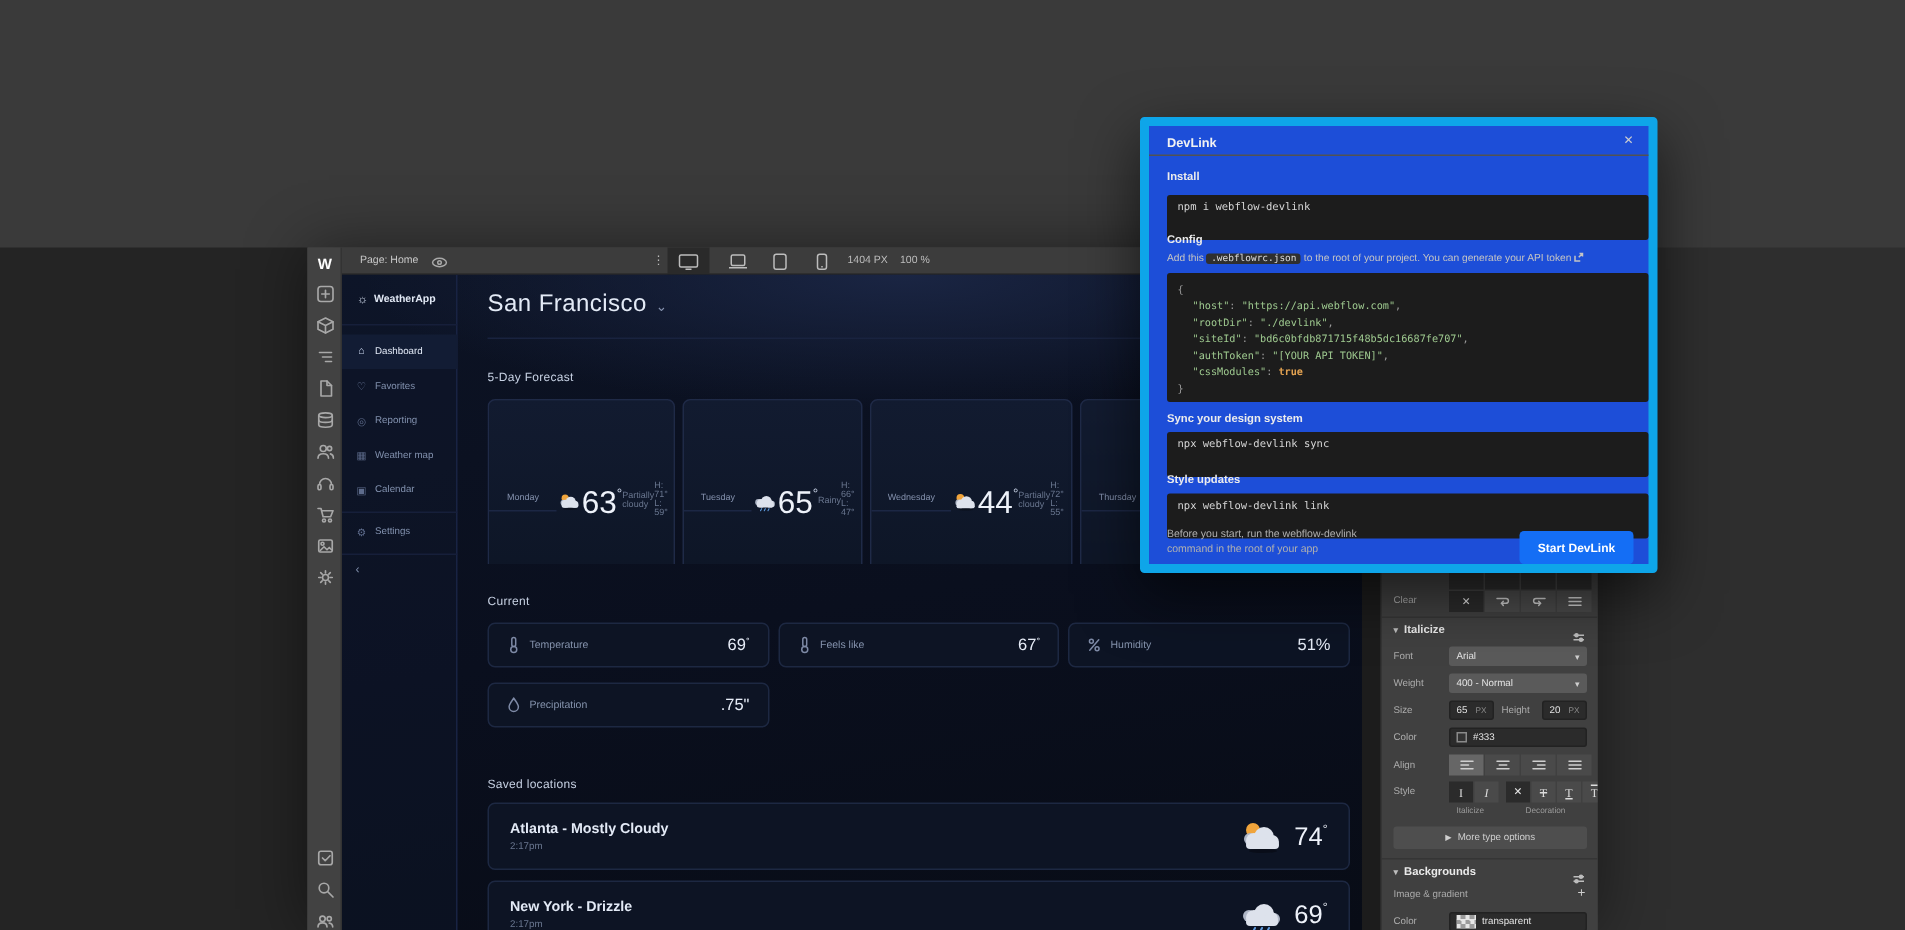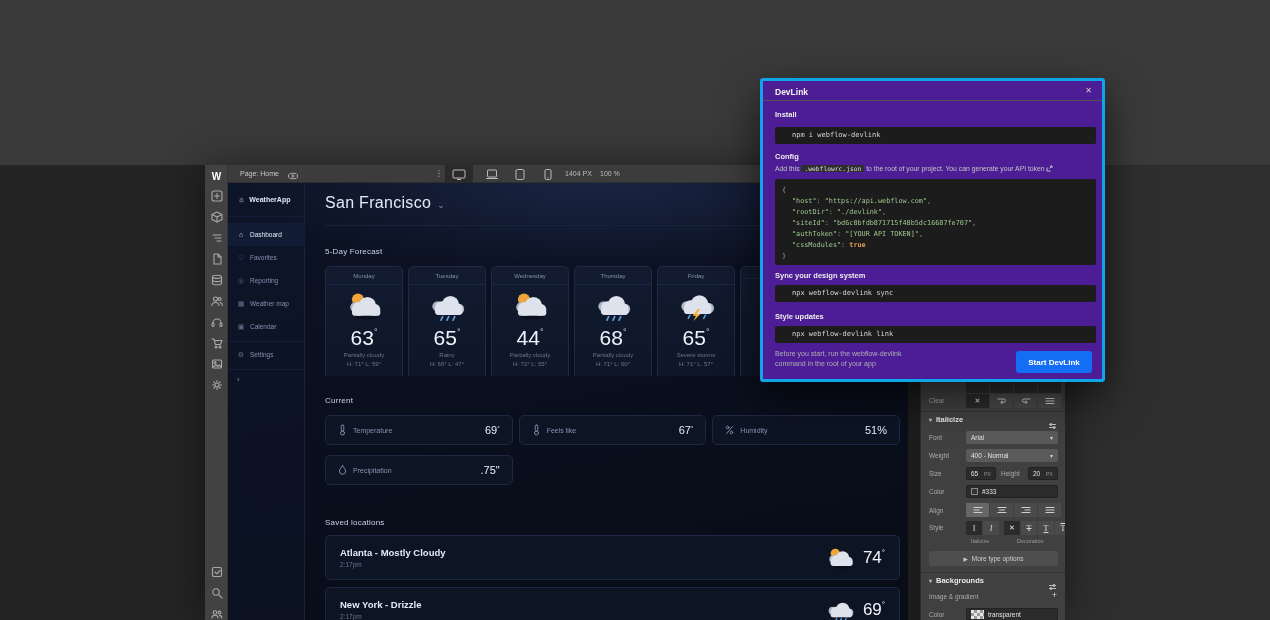--- a/index.html
+++ b/index.html
@@ -53,21 +53,21 @@
   .wcollapse { position:absolute; left:9px; font-size:8px; color:#8291ae; }
 
   
   .wtitle { position:absolute; left:97px; top:11px; font-size:16px; color:#e3eaf6; letter-spacing:.3px; font-weight:500; }
   .wtitle .chev { font-size:9px; color:#8794b0; margin-left:6px; }
   .wdiv { position:absolute; left:97px; top:42px; width:575px; height:1px; background:#19233f; }
   .whead { position:absolute; left:97px; font-size:8px; color:#c7d1e3; letter-spacing:.2px; }
 
   .fcrow { position:absolute; left:97px; top:83px; width:575px; height:110px; display:flex; gap:5px; overflow:hidden; }
   .fcard { flex:0 0 78px; height:131px; border:1px solid #1f2a47; border-radius:5px;
-    background:linear-gradient(180deg,#121b30 0%, #0d1525 100%); display:flex; flex-direction:column; align-items:center; }
+    background:linear-gradient(180deg,#121b30 0%, #0d1525 100%); display:flex; flex-direction:row; align-items:center; }
   .fday { width:100%; text-align:center; font-size:6px; color:#8491ad; padding:6px 0 5px; border-bottom:1px solid #1c2744; }
   .fcard svg.wicon { width:44px; height:31px; margin-top:5px; }
   .ftemp { font-size:21px; color:#eef2fa; line-height:21px; margin-top:1px; }
   .ftemp .dg { font-size:9px; vertical-align:10px; color:#c9d3e6; }
   .fcond { font-size:6px; color:#69768f; margin-top:4px; }
   .fhilo { font-size:6px; color:#69768f; margin-top:3px; }
 
   .cgrid { position:absolute; left:97px; top:232px; width:575px; display:grid;
     grid-template-columns:repeat(3,1fr); gap:10px 6px; }
   .ccard { height:30px; border:1px solid #1d2842; border-radius:5px; background:#0d1424;
@@ -110,28 +110,28 @@
   .more-bar { position:absolute; left:8px; width:129px; height:15px; background:#4e4e4e; border-radius:2px;
     display:flex; align-items:center; justify-content:center; gap:4px; font-size:6.5px; color:#cfcfcf; }
   .hicon { position:absolute; right:8px; }
   .hicon svg { stroke:#bdbdbd; fill:none; stroke-width:1; }
   .plus { position:absolute; right:8px; font-size:9px; color:#cfcfcf; }
   .checker { width:13px; height:9px; margin-right:4px;
     background:conic-gradient(#9b9b9b 0 25%, #e6e6e6 0 50%, #9b9b9b 0 75%, #e6e6e6 0) 0 0/6px 6px; }
   .swatch333 { width:7px; height:7px; background:#333; border:1px solid #8a8a8a; margin-right:4px; }
 
   
-  .devlink { left:760px; top:78px; width:345px; height:304px; background:#4c1d95; border-radius:3px; z-index:50;
-    box-shadow:0 14px 40px rgba(0,0,0,.6); border:3px solid #0ea5e9; }
+  .devlink { left:760px; top:78px; width:345px; height:304px; background:#1d4ed8; border-radius:3px; z-index:50;
+    box-shadow:0 14px 40px rgba(0,0,0,.6); border:6px solid #0ea5e9; }
   .dl-title { position:absolute; left:12px; top:6px; font-size:8.5px; font-weight:bold; color:#f2f2f2; }
   .dl-close { position:absolute; right:10px; top:5px; font-size:8px; color:#cfcfcf; }
   .dl-hsep { position:absolute; left:0; top:19px; width:100%; height:1px; background:#525252; }
   .dl-lab { position:absolute; left:12px; font-size:7.5px; font-weight:bold; color:#ececec; }
-  .dl-code { position:absolute; left:12px; width:321px; height:17px; background:#1c1c1c; border-radius:2px;
-    font-family:"DejaVu Sans Mono", monospace; font-size:7px; color:#d6d6d6; line-height:17px; padding-left:17px; }
+  .dl-code { position:absolute; left:12px; width:321px; height:30px; background:#1c1c1c; border-radius:2px;
+    font-family:"DejaVu Sans Mono", monospace; font-size:7px; color:#d6d6d6; line-height:17px; padding-left:7px; }
   .dl-help { position:absolute; left:12px; top:84px; width:330px; font-size:6.8px; color:#c4c4c4; }
   .chip { display:inline-block; background:#2f2f2f; border-radius:2px; padding:0 3px;
     font-family:"DejaVu Sans Mono", monospace; font-size:6.3px; color:#ddd; }
   .extlink svg { stroke:#c4c4c4; fill:none; stroke-width:1; vertical-align:-1px; }
   .dl-json { position:absolute; left:12px; top:98px; width:321px; height:86px; background:#1c1c1c; border-radius:2px;
     font-family:"DejaVu Sans Mono", monospace; font-size:6.8px; line-height:11px; padding:6px 0 0 7px; color:#cfcfcf; }
   .cl { white-space:pre; }
   .ind { padding-left:10px; }
   .ck, .cv { color:#9ec98f; }
   .cb { color:#e0a050;font-weight:bold; }

